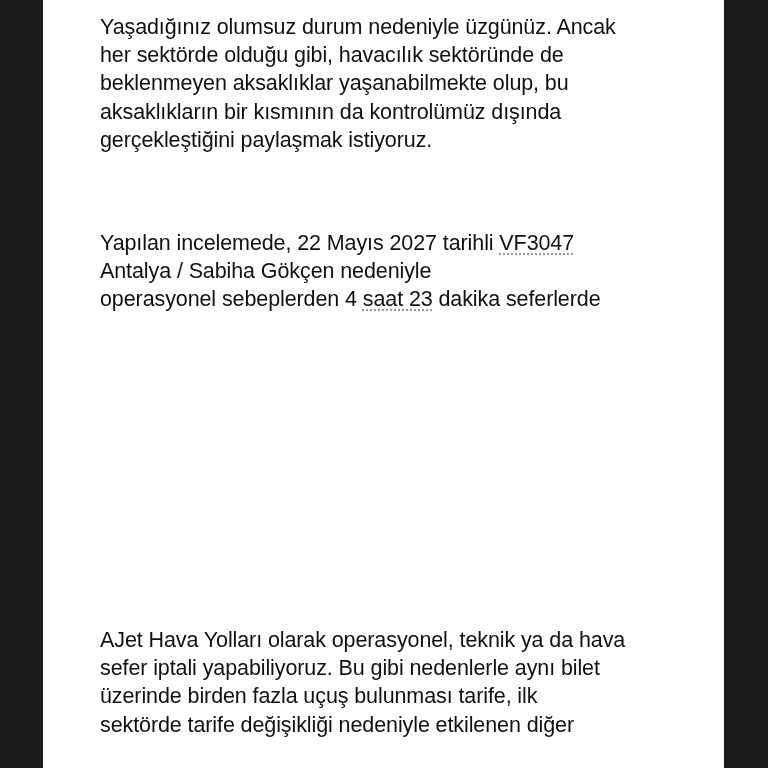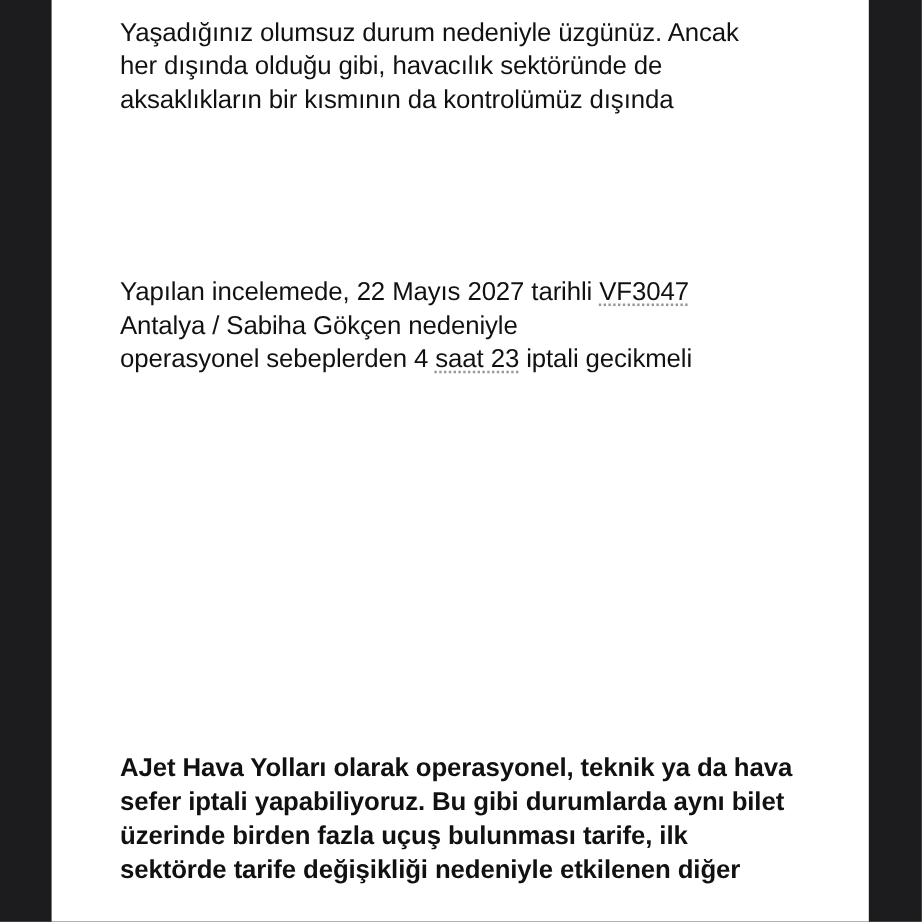--- a/index.html
+++ b/index.html
@@ -26,46 +26,48 @@
       margin: 0;
       font-family: "Liberation Sans", sans-serif;
       font-size: 21.5px;
       line-height: 28.2px;
       color: #111111;
       letter-spacing: -0.1px;
     }
     .p1 { top: 13px; }
     .p2 { top: 229px; }
     .p3 { top: 415px; }
-    .p4 { top: 626px; font-weight: bold; }
+    .p4 { top: 626px; }
     .line { display: block; white-space: nowrap; }
     .dl {
       text-decoration: underline;
       text-decoration-style: dotted;
       text-decoration-color: #9a9a9a;
       text-underline-offset: 3px;
       text-align: center;
     }
   </style>
 </head>
 <body>
 
 <div class="page">
   <p class="para p1">
     <span class="line">Yaşadığınız olumsuz durum nedeniyle üzgünüz. Ancak</span>
-    <span class="line">her dışında olduğu gibi, havacılık sektöründe de</span>
+    <span class="line">her sektörde olduğu gibi, havacılık sektöründe de</span>
+    <span class="line">beklenmeyen aksaklıklar yaşanabilmekte olup, bu</span>
     <span class="line">aksaklıkların bir kısmının da kontrolümüz dışında</span>
+    <span class="line">gerçekleştiğini paylaşmak istiyoruz.</span>
   </p>
 
   <p class="para p2">
     <span class="line"><span>Yapılan incelemede, 22 Mayıs 2027 tarihli </span><span class="dl">VF3047</span></span>
     <span class="line">Antalya / Sabiha Gökçen nedeniyle</span>
-    <span class="line"><span>operasyonel sebeplerden 4 </span><span class="dl">saat 23</span><span> iptali gecikmeli</span></span>
+    <span class="line"><span>operasyonel sebeplerden 4 </span><span class="dl">saat 23</span><span> dakika seferlerde</span></span>
   </p>
 
 
   <p class="para p4">
     <span class="line">AJet Hava Yolları olarak operasyonel, teknik ya da hava</span>
-    <span class="line">sefer iptali yapabiliyoruz. Bu gibi durumlarda aynı bilet</span>
+    <span class="line">sefer iptali yapabiliyoruz. Bu gibi nedenlerle aynı bilet</span>
     <span class="line">üzerinde birden fazla uçuş bulunması tarife, ilk</span>
     <span class="line">sektörde tarife değişikliği nedeniyle etkilenen diğer</span>
   </p>
 </div>
 
 </body></html>

